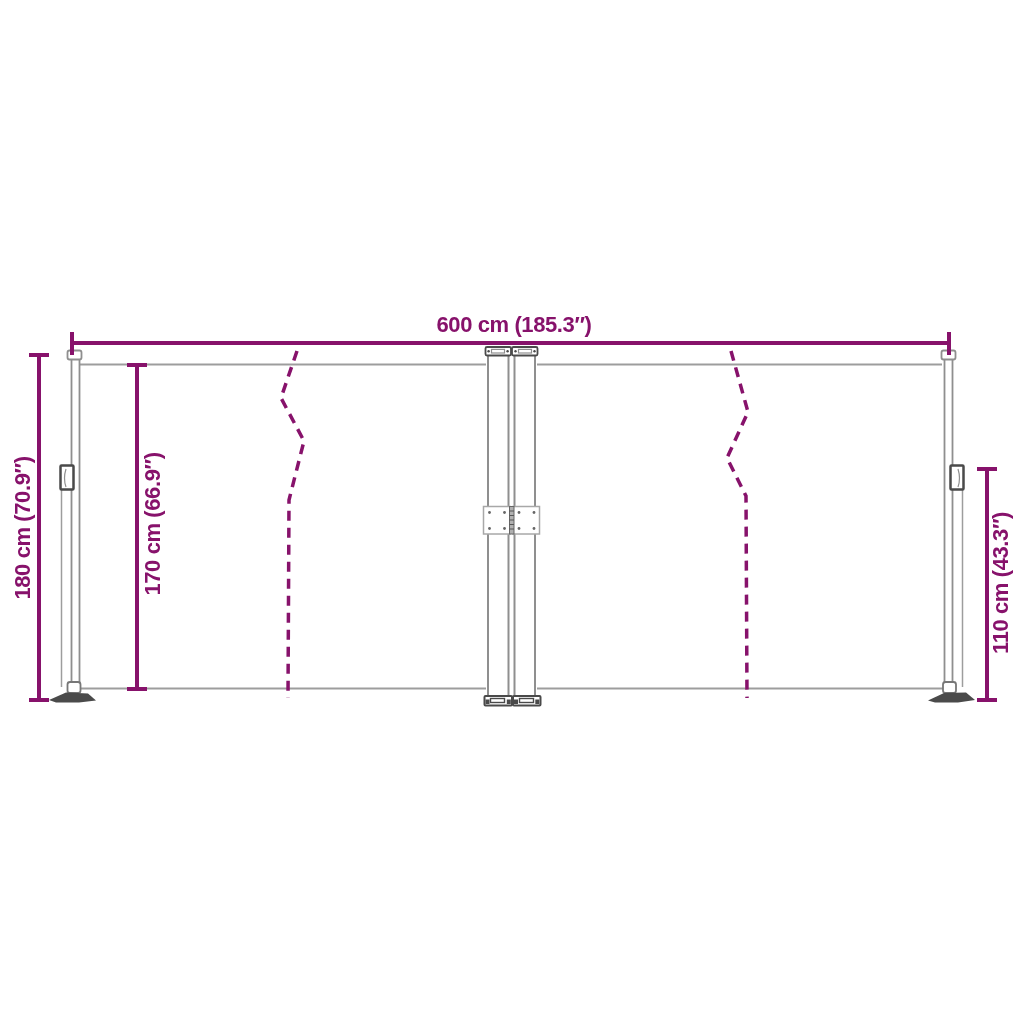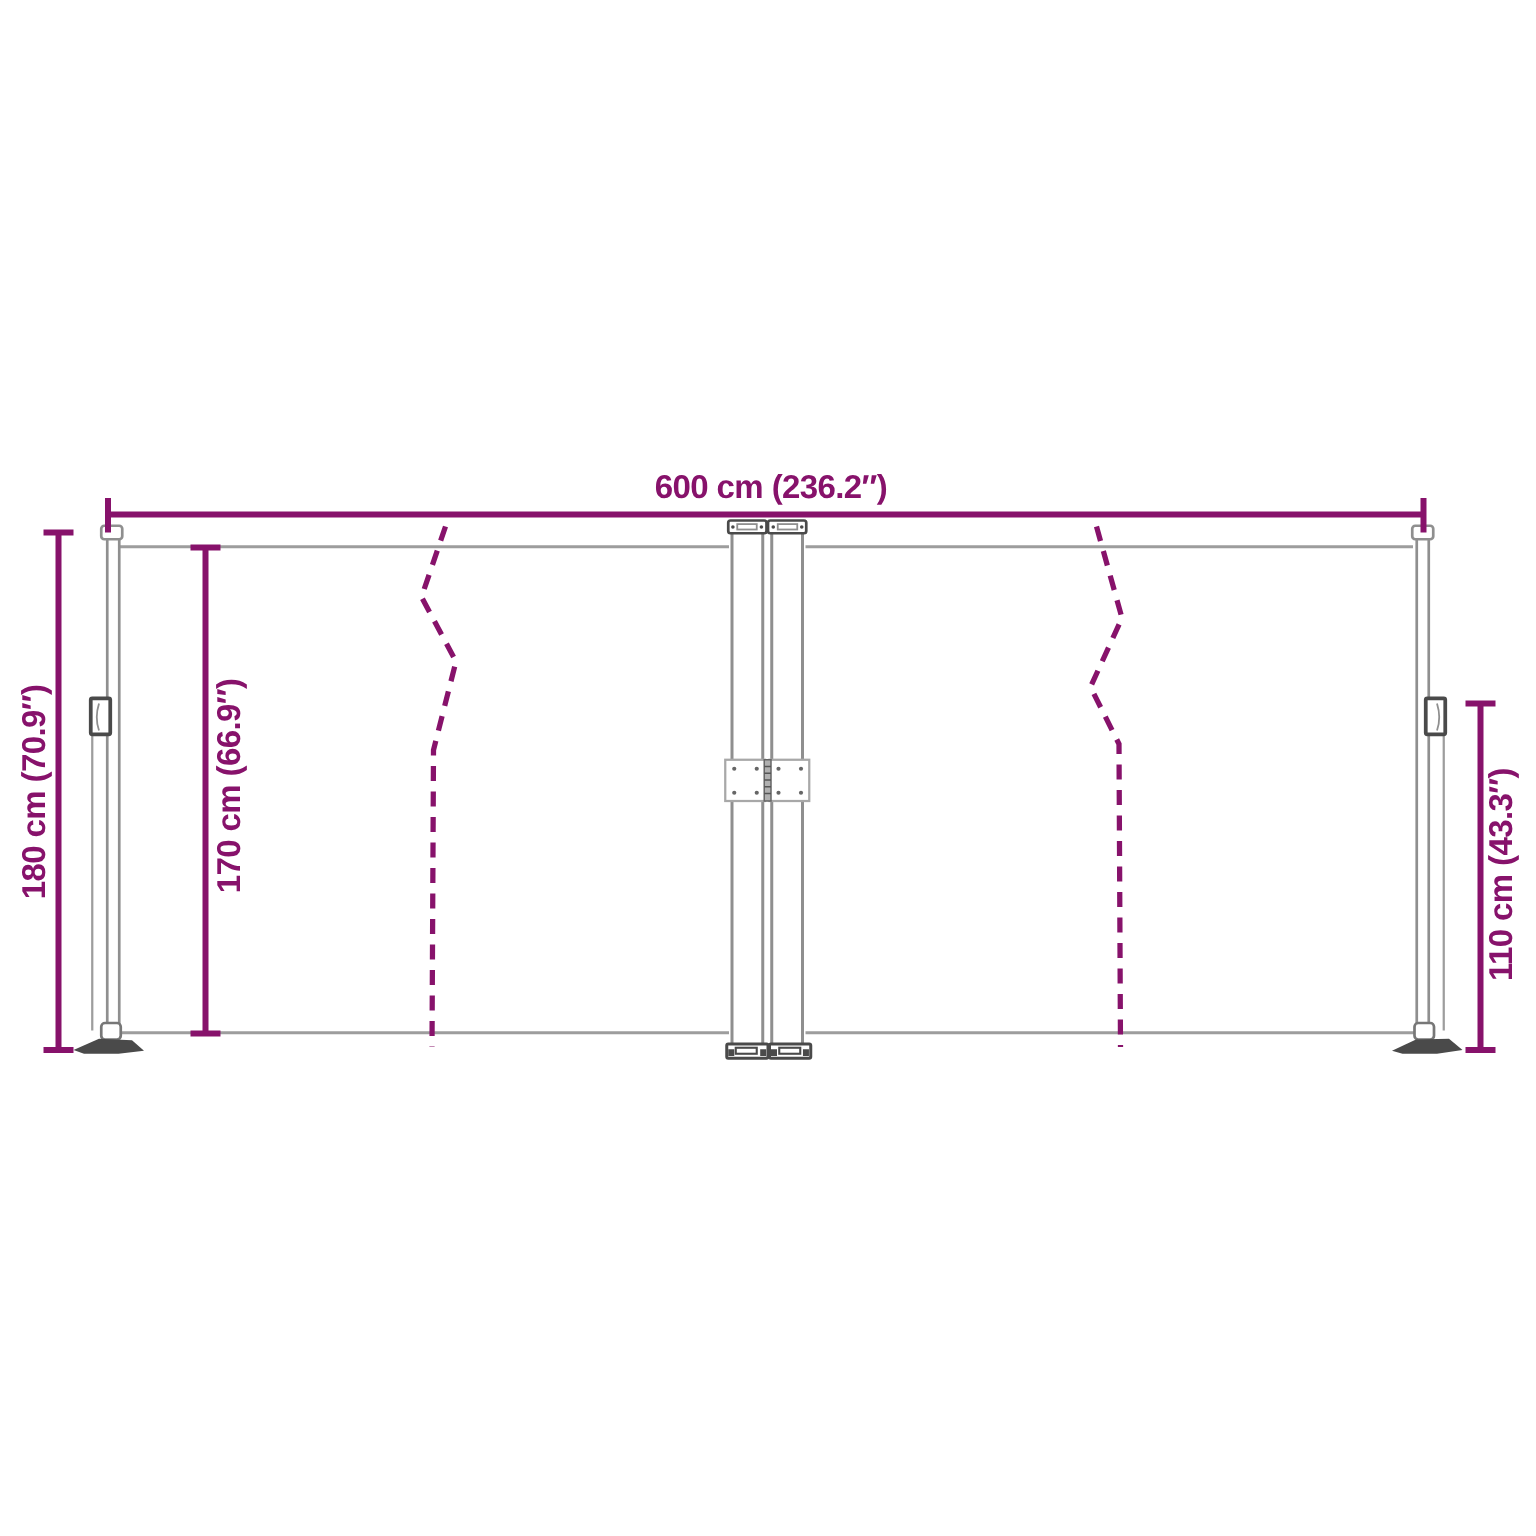--- a/index.html
+++ b/index.html
@@ -136,21 +136,21 @@
       <line x1="127" y1="689" x2="147" y2="689"></line>
     </g>
 
     <g stroke="#87126b" stroke-width="4" fill="none">
       <line x1="987" y1="469" x2="987" y2="700"></line>
       <line x1="977" y1="469" x2="997" y2="469"></line>
       <line x1="977" y1="700" x2="997" y2="700"></line>
     </g>
   </svg>
 
-  <div class="dim-label horiz" style="left:514px; top:325px;">600 cm (236.2″)</div>
+  <div class="dim-label horiz" style="left:514px; top:325px;">600 cm (185.3″)</div>
 
   <div class="dim-label vert" style="left:23px; top:528px;">180 cm (70.9″)</div>
 
   <div class="dim-label vert" style="left:153px; top:524px;">170 cm (66.9″)</div>
 
   <div class="dim-label vert" style="left:1001px; top:583px;">110 cm (43.3″)</div>
 
 </div>
 
 </body></html>

